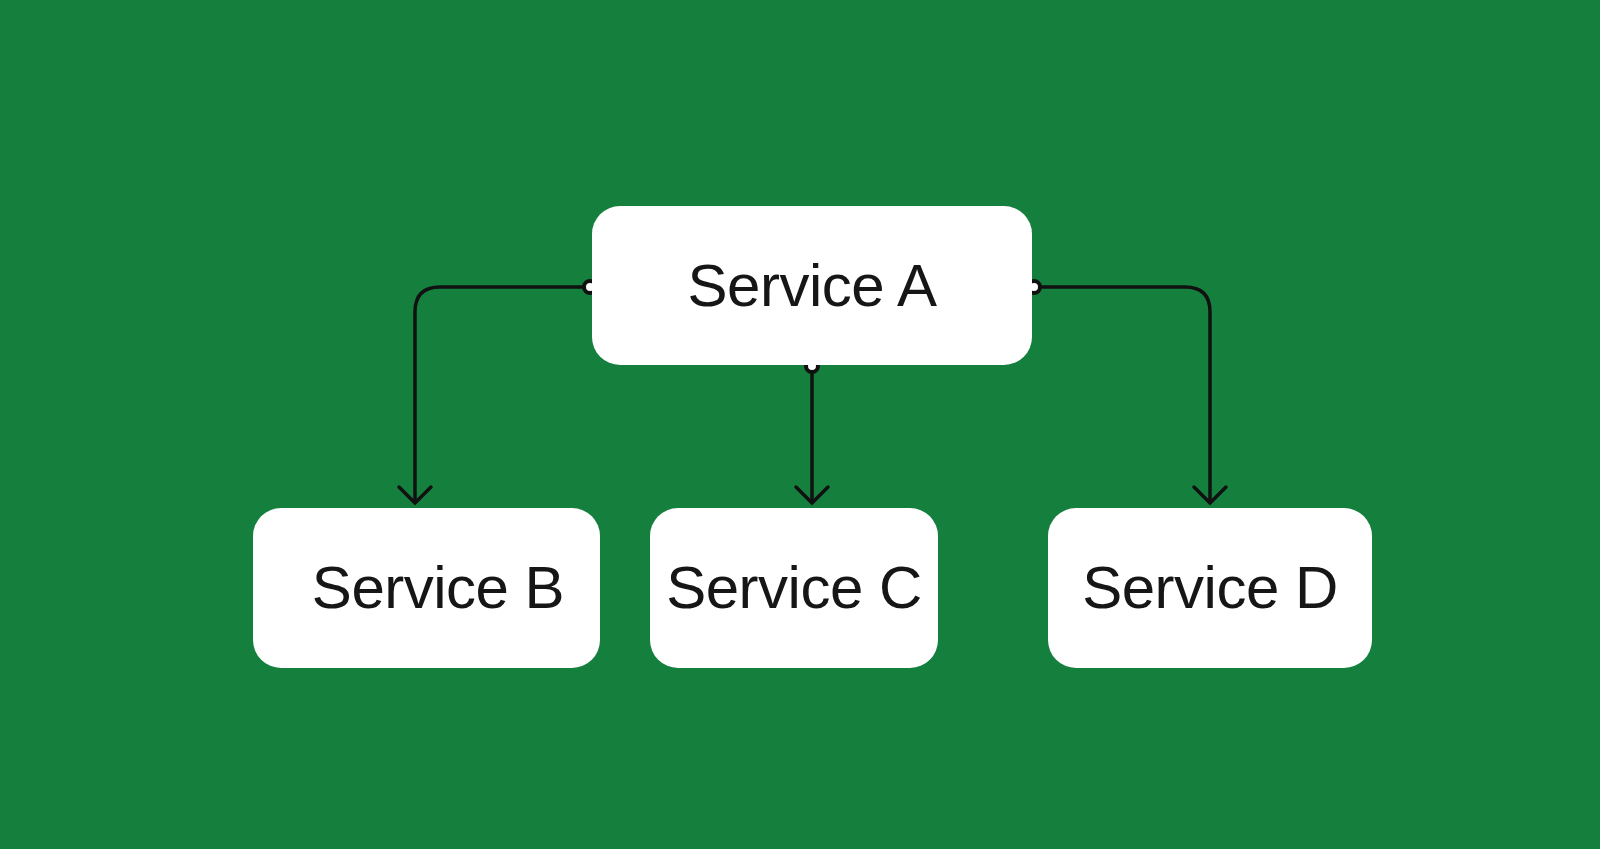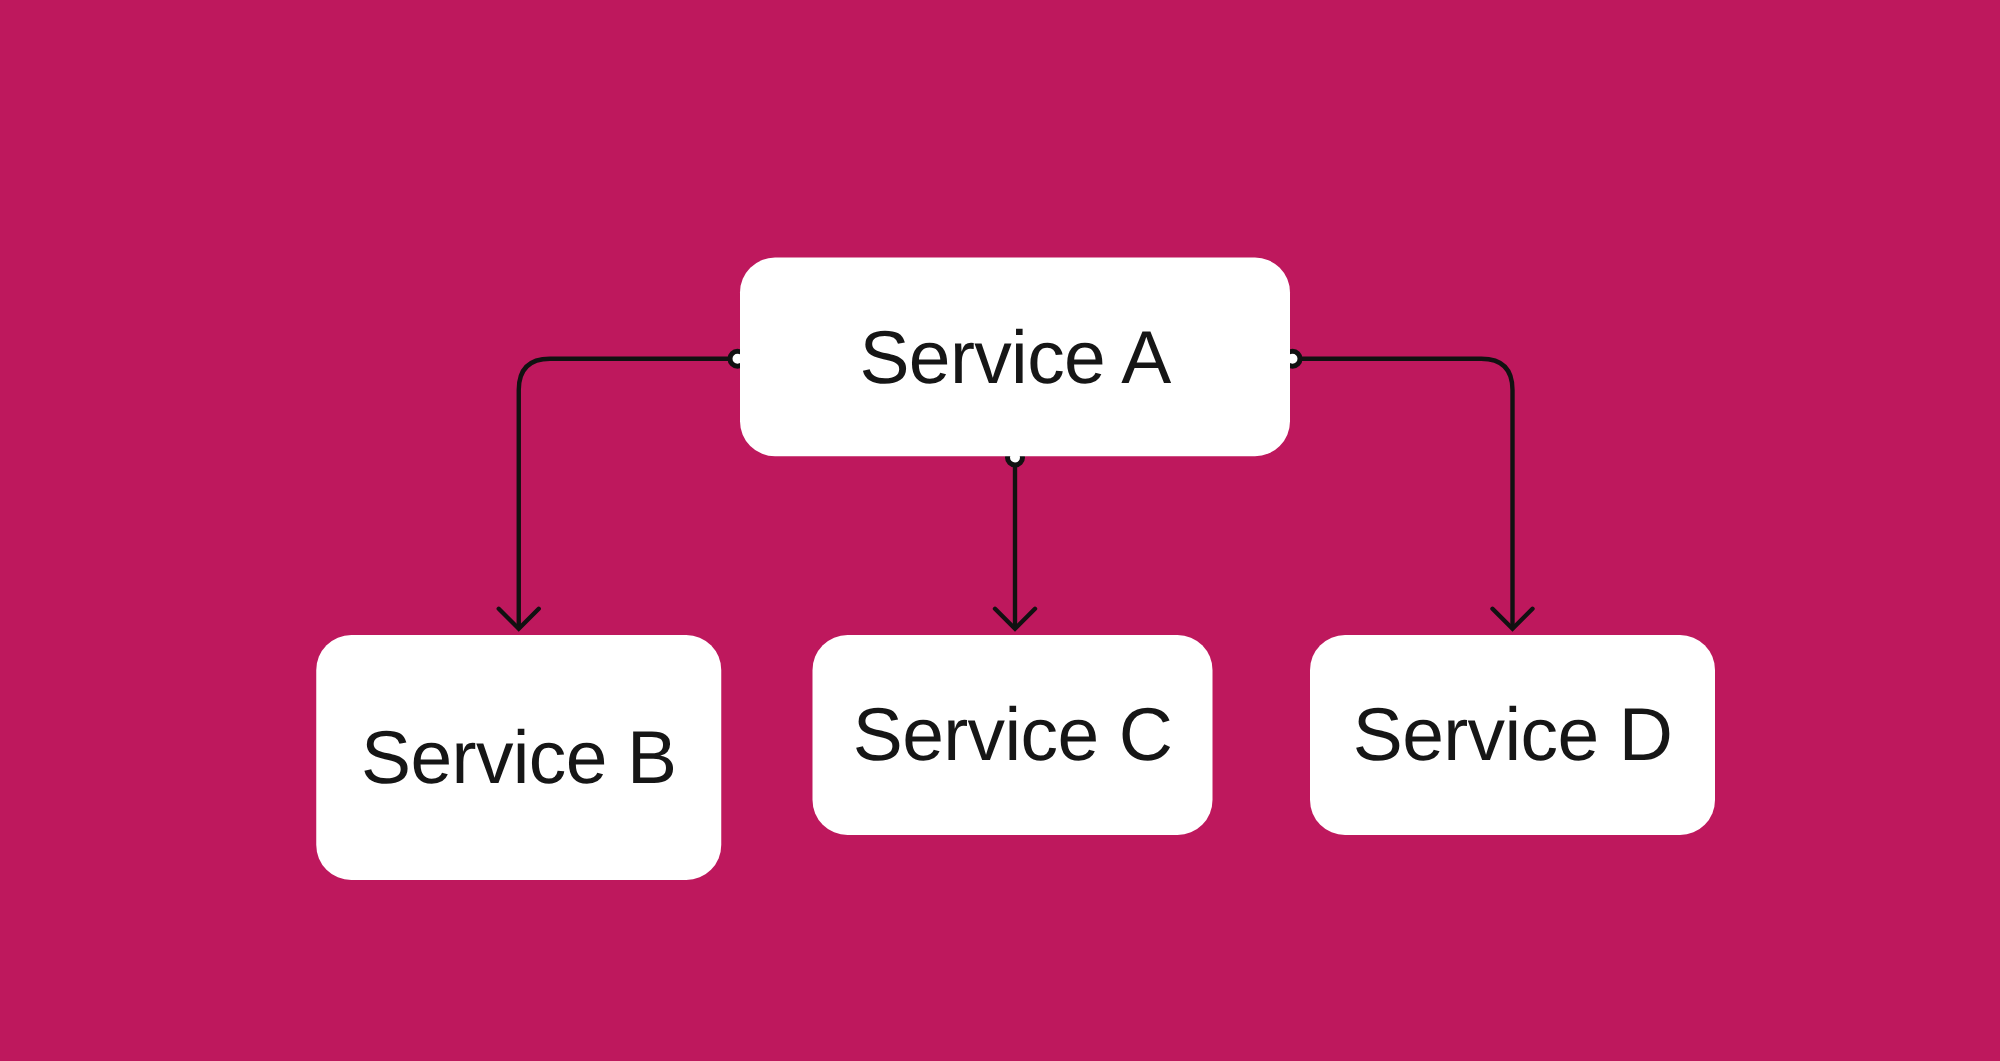--- a/index.html
+++ b/index.html
@@ -3,21 +3,21 @@
 <meta charset="utf-8">
 <style>
   html, body {
     margin: 0;
     padding: 0;
   }
   .canvas {
     position: relative;
     width: 1600px;
     height: 849px;
-    background: #be185d;
+    background: #15803d;
     overflow: hidden;
     font-family: "Liberation Sans", sans-serif;
   }
   .edges {
     position: absolute;
     left: 0;
     top: 0;
     width: 1600px;
     height: 849px;
     display: block;
@@ -31,22 +31,22 @@
     justify-content: center;
   }
   .node-label {
     font-size: 60px;
     letter-spacing: -0.5px;
     color: #161616;
     white-space: nowrap;
     line-height: 1;
   }
   .node-a { left: 592px; top: 206px; width: 440px; height: 159px; }
-  .node-b { left: 253px; top: 508px; width: 324px; height: 196px; }
-  .node-c { left: 650px; top: 508px; width: 320px; height: 160px; }
+  .node-b { left: 253px; top: 508px; width: 324px; height: 160px; padding-left: 23px; }
+  .node-c { left: 650px; top: 508px; width: 288px; height: 160px; }
   .node-d { left: 1048px; top: 508px; width: 324px; height: 160px; justify-content: center; }
 
   .edge-path {
     fill: none;
     stroke: #111111;
     stroke-width: 3.5;
     stroke-linecap: round;
   }
   .port-circle {
     fill: #ffffff;

